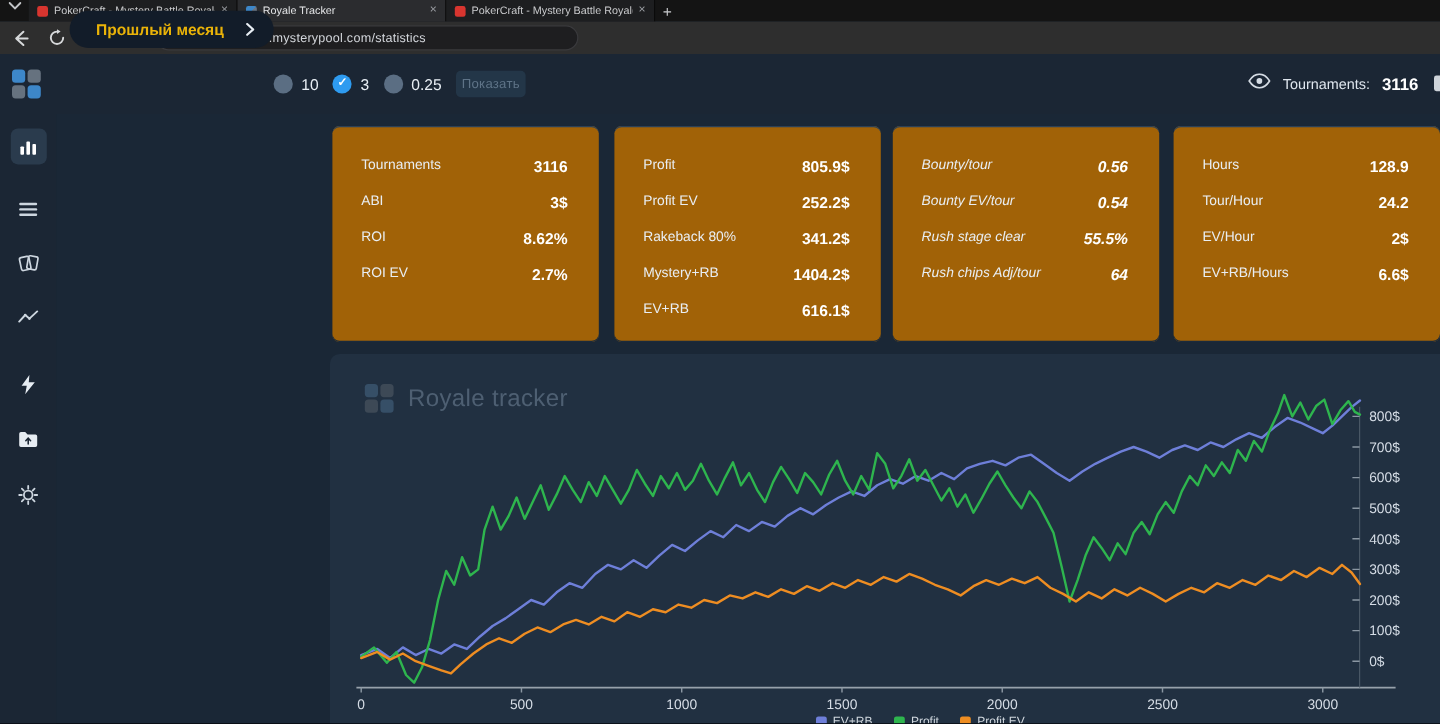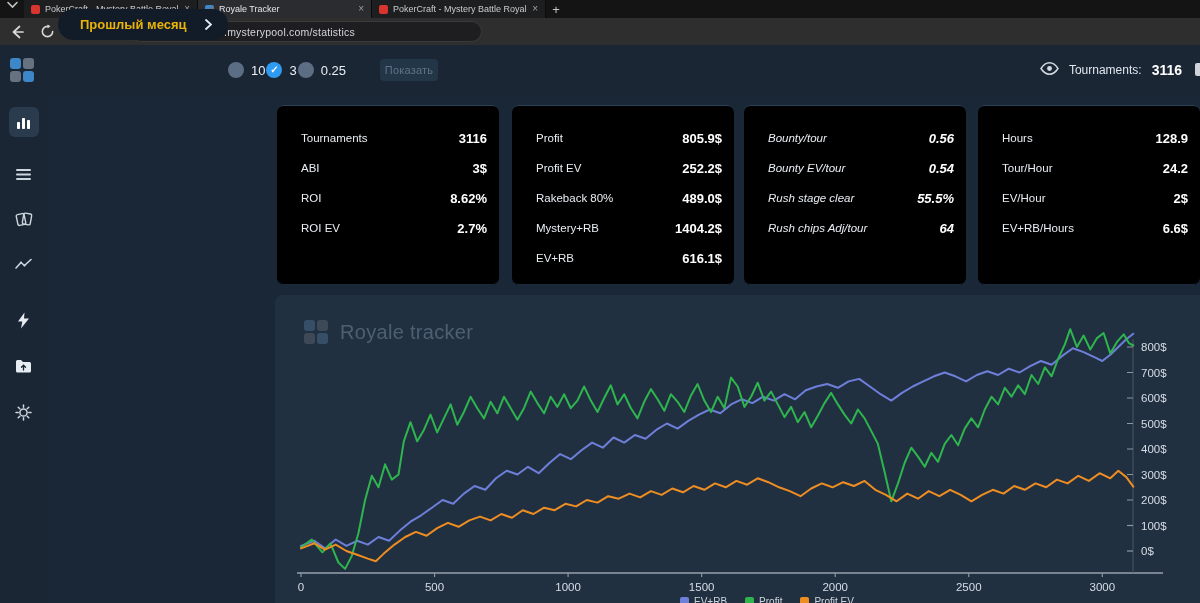--- a/index.html
+++ b/index.html
@@ -28,41 +28,41 @@
   
   .appheader { position:absolute; left:0; top:45px; width:1200px; height:50px; background:#1b2634; }
   .logo { position:absolute; left:9px; top:12px; width:26px; height:26px; }
   .pin { position:absolute; width:11px; height:11px; border-radius:3px; }
   .pin.tl { left:1px; top:1px; background:#3d87c9; }
   .pin.tr { right:1px; top:1px; background:#66727f; }
   .pin.bl { left:1px; bottom:1px; background:#66727f; }
   .pin.br { right:1px; bottom:1px; background:#3d87c9; }
   .period-pill { position:absolute; left:58px; top:54px; width:170px; height:31px; margin-top:-45px; top:9px; background:#121c29; border-radius:17px; display:flex; align-items:center; justify-content:space-between; padding:0 16px 0 22px; }
   .period-label { color:#eab308; font-size:13px; font-weight:bold; }
-  .stakes { position:absolute; left:228px; top:0; height:50px; display:flex; align-items:center; gap:1px; }
+  .stakes { position:absolute; left:228px; top:0; height:50px; display:flex; align-items:center; gap:12px; }
   .stake { display:flex; align-items:center; gap:7px; }
   .stake-circle { width:16px; height:16px; border-radius:50%; background:#5b6e83; display:flex; align-items:center; justify-content:center; }
   .stake.checked .stake-circle { background:#2e9bf0; }
   .stake-check { color:#fff; font-size:10px; line-height:10px; font-weight:bold; display:none; }
   .stake.checked .stake-check { display:block; }
   .stake-label { color:#e8eef4; font-size:13px; }
   .show-btn { position:absolute; left:380px; top:14px; width:58px; height:22px; background:#233648; border-radius:4px; color:#5e7387; font-size:11px; display:flex; align-items:center; justify-content:center; letter-spacing:.2px; }
   .hdr-right { position:absolute; right:18px; top:0; height:50px; display:flex; align-items:center; gap:10px; }
   .tour-label { color:#dfe6ee; font-size:12px; }
   .tour-value { color:#ffffff; font-size:14px; font-weight:bold; }
   .partial-right { position:absolute; right:-4px; top:18px; width:9px; height:13px; background:#cfd4da; border-radius:2px; }
 
   
   .sidebar { position:absolute; left:0; top:95px; width:47px; height:508px; background:#1b2634; }
   .side-item { width:47px; display:flex; align-items:center; justify-content:center; }
   .side-box { width:30px; height:30px; border-radius:6px; display:flex; align-items:center; justify-content:center; }
   .side-item.active .side-box { background:#2a3b4d; }
 
   
-  .card { position:absolute; top:105px; width:222px; height:180px; background:#000000; border-radius:6px; box-shadow:0 1px 0 #2c4157 inset, 0 -1px 0 #1a2a3c inset; padding:18px 12px 0 24px; }
+  .card { position:absolute; top:105px; width:222px; height:180px; background:#a16207; border-radius:6px; box-shadow:0 1px 0 #2c4157 inset, 0 -1px 0 #1a2a3c inset; padding:18px 26px 0 24px; }
   .card-row { height:30px; display:flex; align-items:center; justify-content:space-between; }
   .card-label { color:#e9eef3; font-size:11.5px; }
   .card-value { color:#ffffff; font-size:13px; font-weight:bold; }
 
   
   .chart-panel { position:absolute; left:275px; top:295px; width:925px; height:308px; background:#213041; border-radius:8px 0 0 0; overflow:hidden; }
   .watermark { position:absolute; left:28px; top:24px; display:flex; align-items:center; gap:11px; opacity:.85; }
   .wm-logo { position:relative; width:26px; height:26px; opacity:.45; filter:saturate(.55); }
   .wm-text { color:#56687b; font-size:20px; letter-spacing:.3px; }
   .chart-svg { position:absolute; left:0; top:0; }
@@ -254,21 +254,21 @@
         <div class="card-row">
           <span class="card-label">Profit</span>
           <span class="card-value">805.9$</span>
         </div>
         <div class="card-row">
           <span class="card-label">Profit EV</span>
           <span class="card-value">252.2$</span>
         </div>
         <div class="card-row">
           <span class="card-label">Rakeback 80%</span>
-          <span class="card-value">489.0$</span>
+          <span class="card-value">341.2$</span>
         </div>
         <div class="card-row">
           <span class="card-label">Mystery+RB</span>
           <span class="card-value">1404.2$</span>
         </div>
         <div class="card-row">
           <span class="card-label">EV+RB</span>
           <span class="card-value">616.1$</span>
         </div>
       </div>

